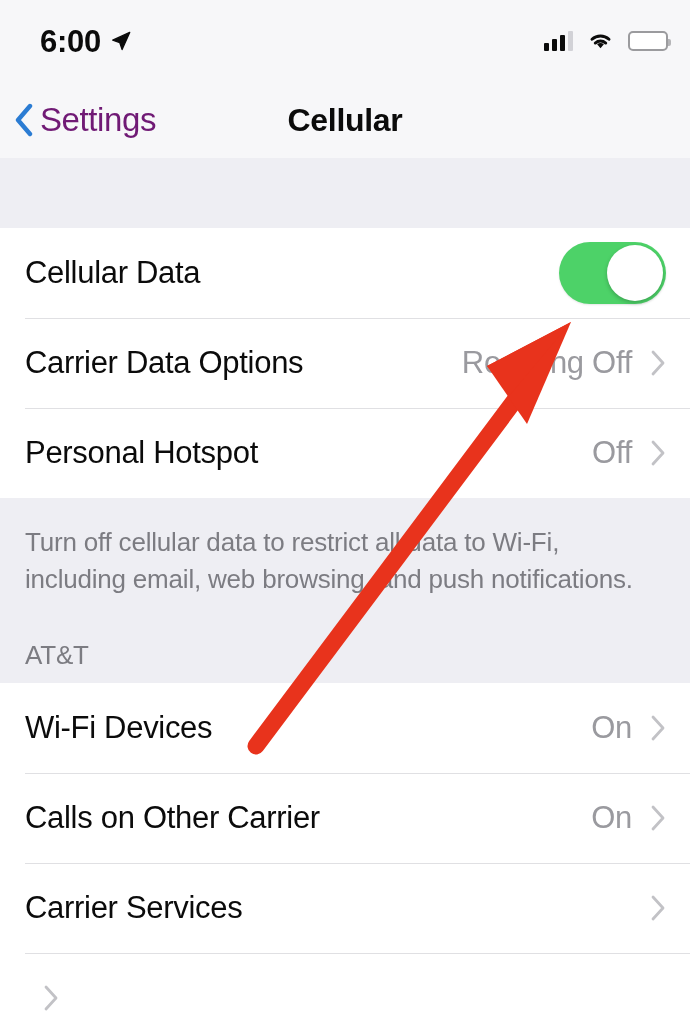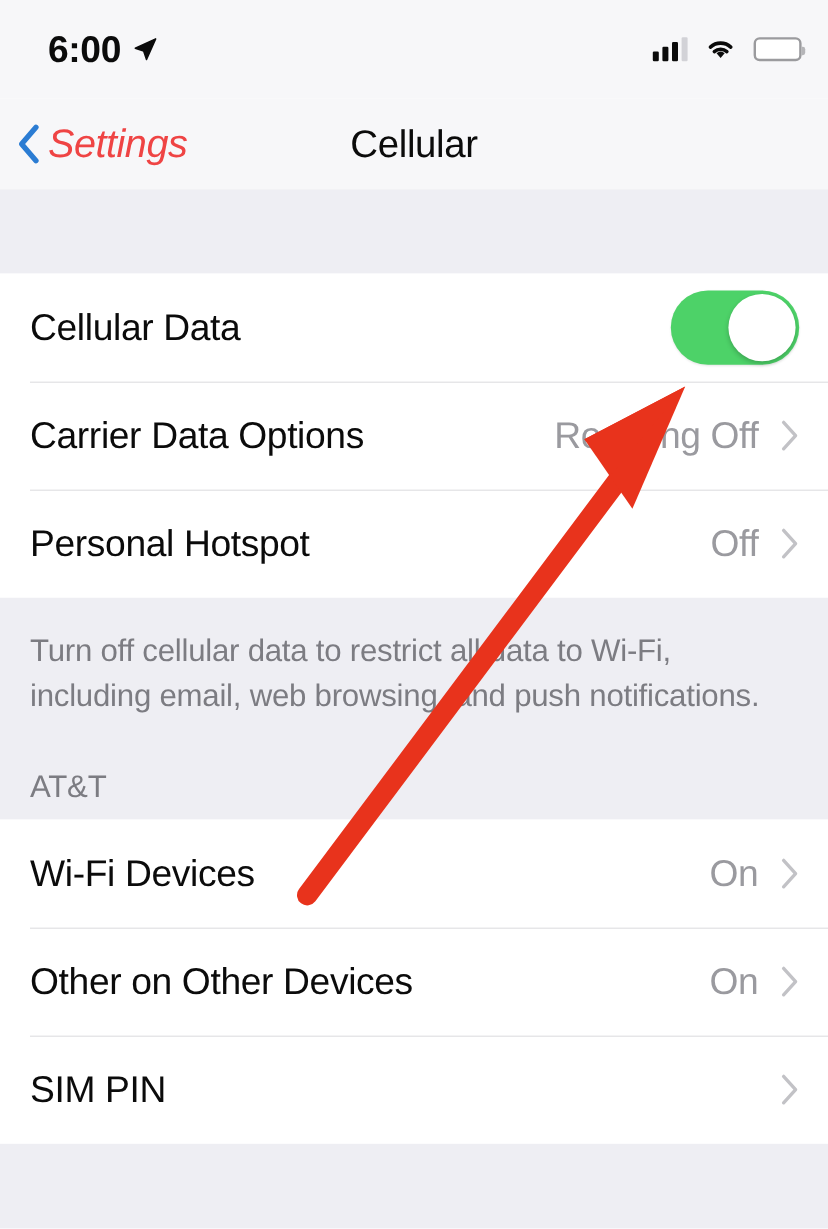--- a/index.html
+++ b/index.html
@@ -56,25 +56,25 @@
     width:690px; height:76px;
     background:#f7f7f9;
     display:flex; align-items:center;
   }
   .back{
     display:flex; align-items:center; gap:6px;
     padding-left:14px; cursor:pointer;
   }
   .chev-back{ display:block; width:20px; height:34px; }
   .back-label{
-    font-size:33px; color:#ef4444; letter-spacing:-0.4px;font-style:italic;
+    font-size:33px; color:#701a75; letter-spacing:-0.4px;
   }
   .nav-title{
     position:absolute; left:0; width:690px; text-align:center;
-    font-size:32px; font-weight:normal; color:#0b0b0b;
+    font-size:32px; font-weight:bold; color:#0b0b0b;
     letter-spacing:-0.3px; pointer-events:none;
   }
 
   
   .content{
     position:absolute; top:158px; left:0;
     width:690px; height:866px;
     background:#eeeef3;
   }
   .gap{ width:100%; background:#eeeef3; }
@@ -213,30 +213,36 @@
 
       <div class="row">
         <span class="row-label">Wi-Fi Devices</span>
         <span class="row-value">On</span>
         <svg class="chev" viewBox="0 0 16 28">
           <path d="M3 3 L13 14 L3 25" stroke="#c2c2c6" stroke-width="2.8" fill="none" stroke-linecap="round" stroke-linejoin="round"></path>
         </svg>
       </div>
 
       <div class="row sep">
-        <span class="row-label">Other on Other Devices</span>
+        <span class="row-label">Calls on Other Carrier</span>
         <span class="row-value">On</span>
         <svg class="chev" viewBox="0 0 16 28">
           <path d="M3 3 L13 14 L3 25" stroke="#c2c2c6" stroke-width="2.8" fill="none" stroke-linecap="round" stroke-linejoin="round"></path>
         </svg>
       </div>
 
-
-      <div class="row sep">
-        <span class="row-label">SIM PIN</span>
+      <div class="row sep">
+        <span class="row-label">Carrier Services</span>
+        <span class="row-value"></span>
+        <svg class="chev" viewBox="0 0 16 28">
+          <path d="M3 3 L13 14 L3 25" stroke="#c2c2c6" stroke-width="2.8" fill="none" stroke-linecap="round" stroke-linejoin="round"></path>
+        </svg>
+      </div>
+
+      <div class="row sep">
         <span class="row-value"></span>
         <svg class="chev" viewBox="0 0 16 28">
           <path d="M3 3 L13 14 L3 25" stroke="#c2c2c6" stroke-width="2.8" fill="none" stroke-linecap="round" stroke-linejoin="round"></path>
         </svg>
       </div>
 
     </div>
 
   </div>
 

